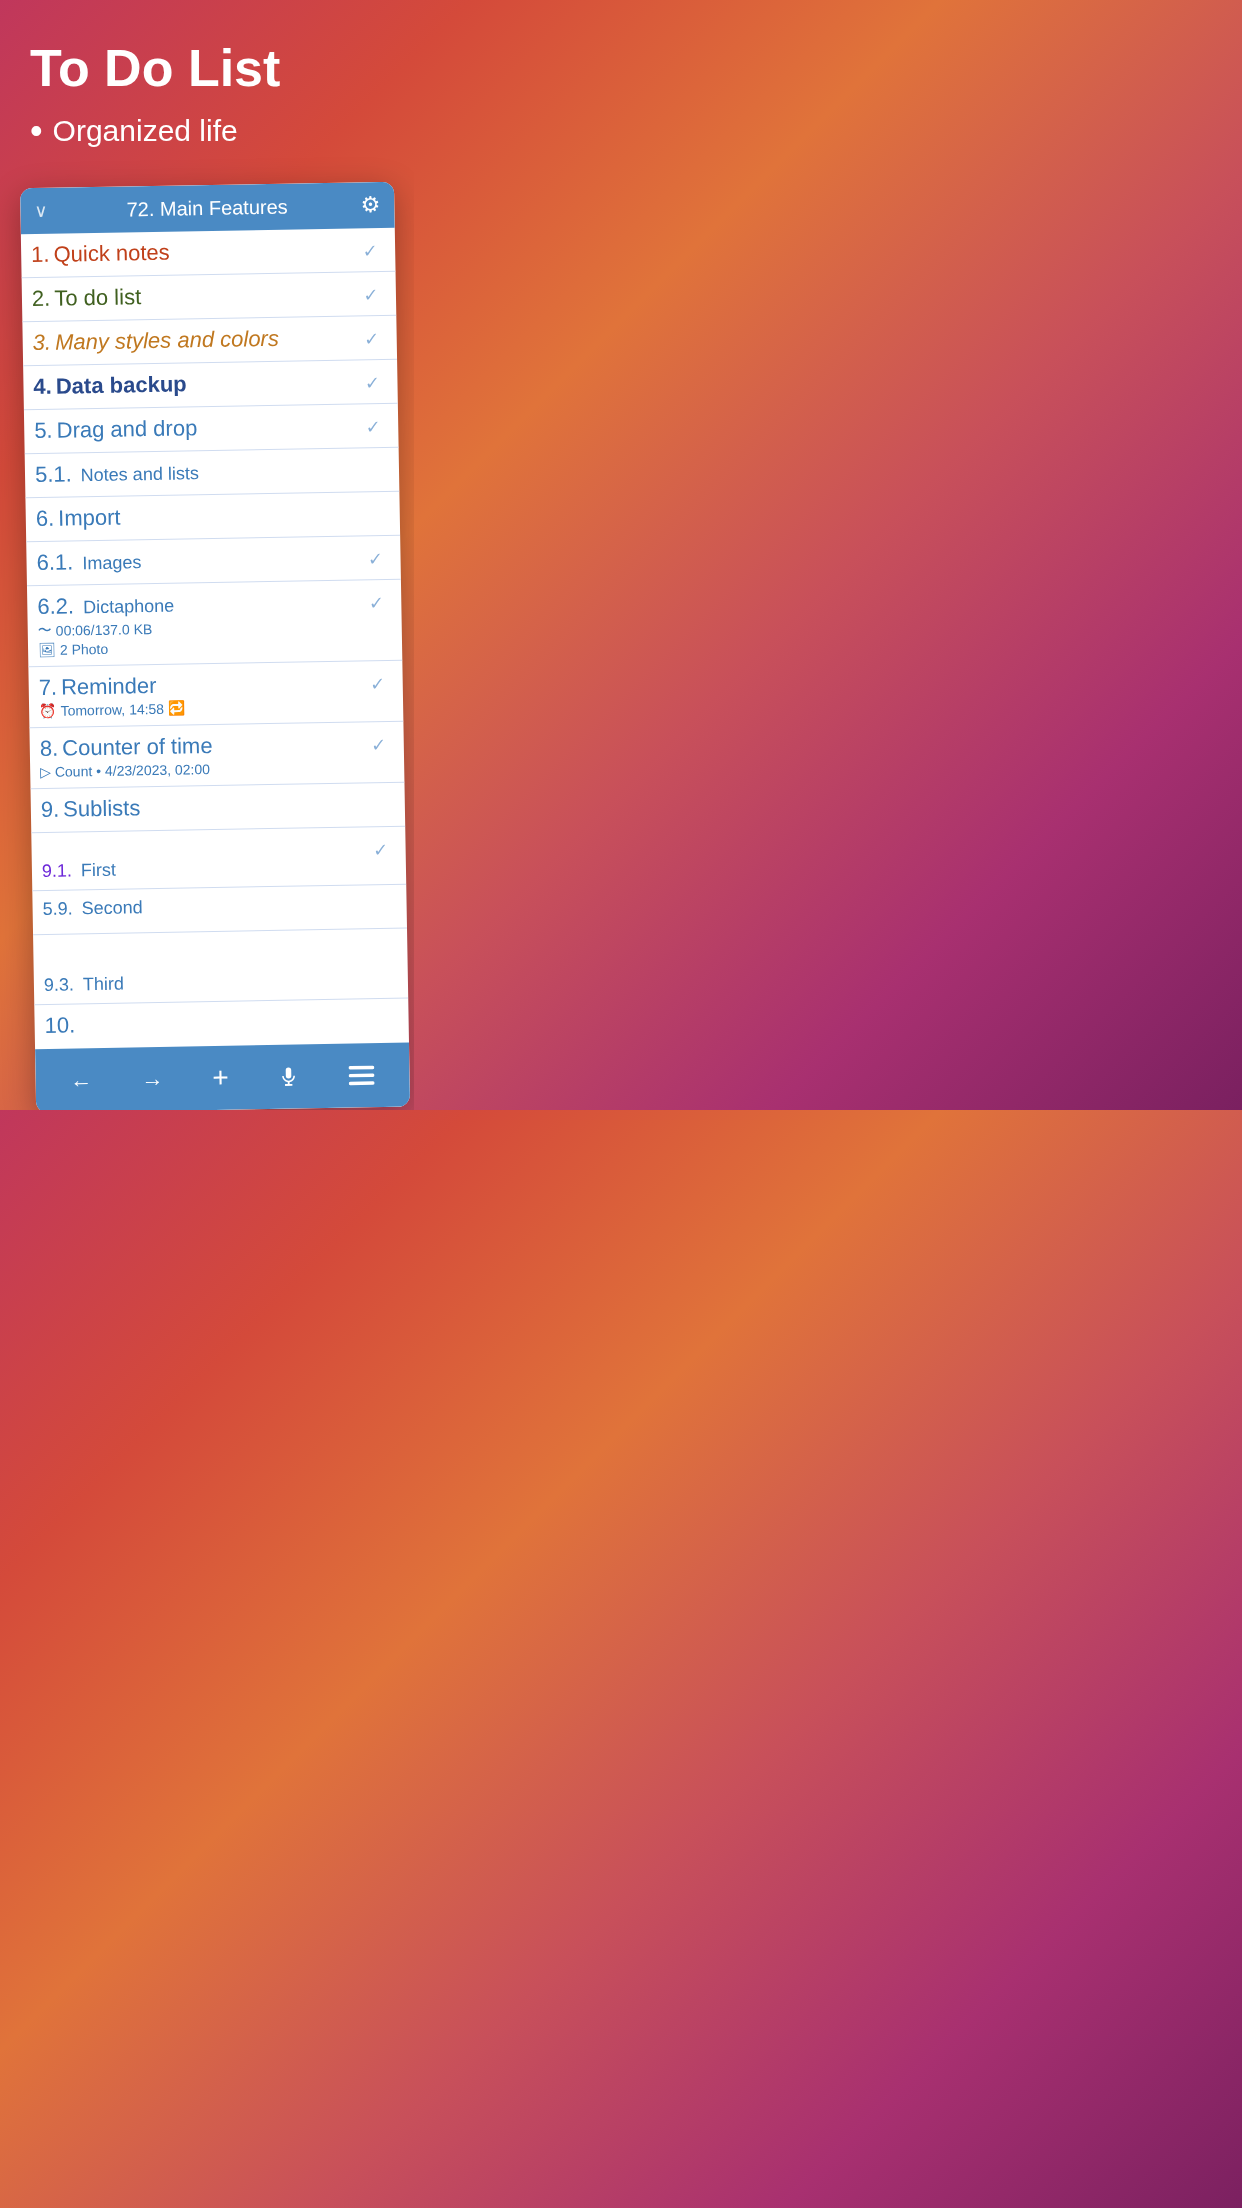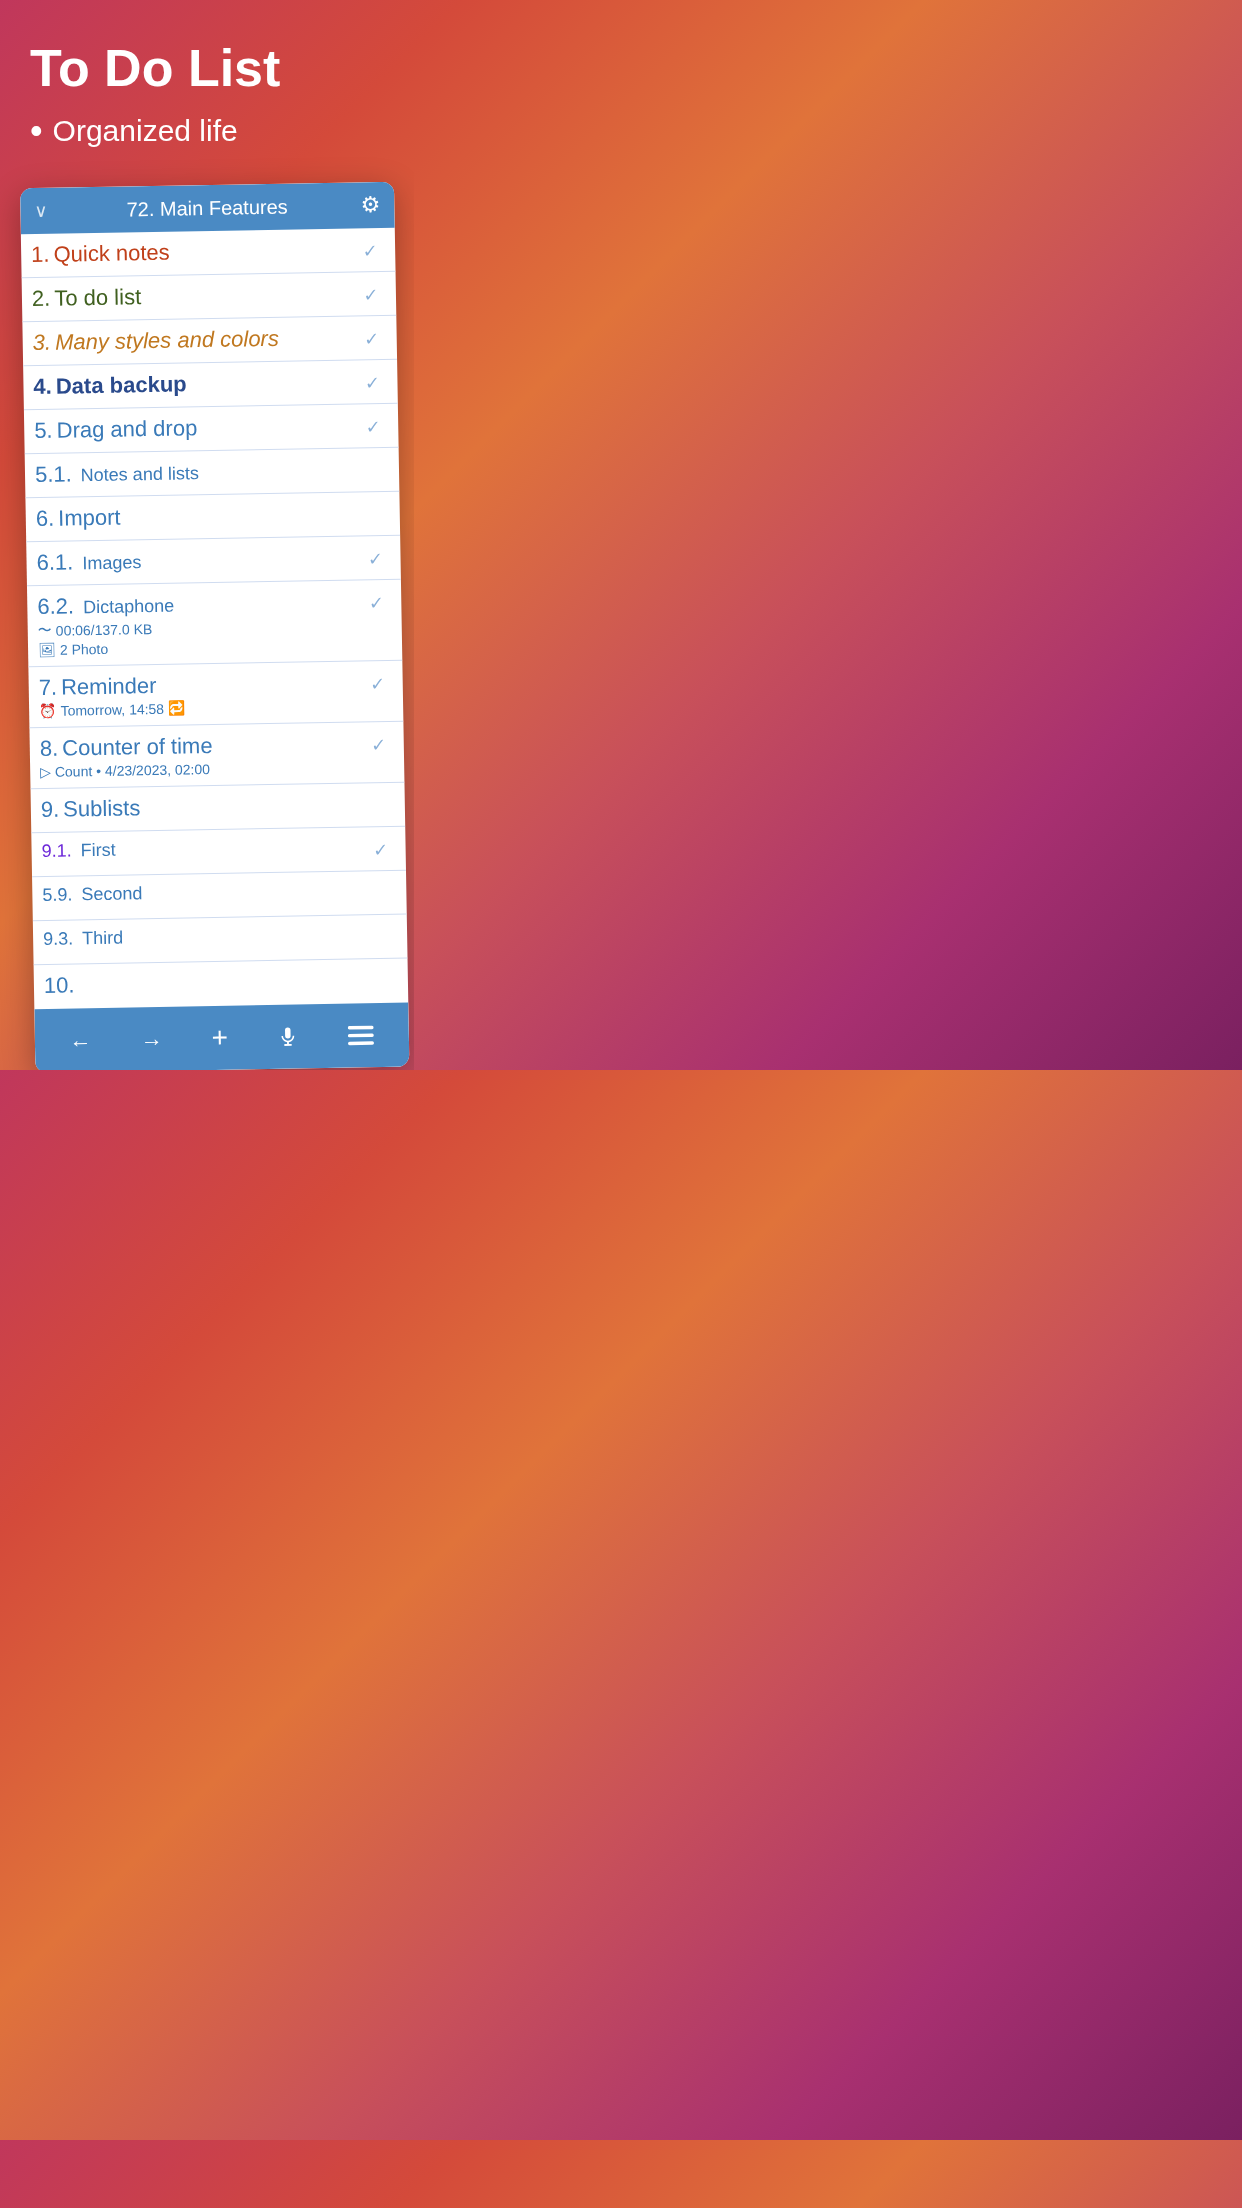--- a/index.html
+++ b/index.html
@@ -452,40 +452,40 @@
           <span class="item-text">Sublists</span>
         </div>
       </div>
       <span class="row-check"></span>
     </div>
 
     <div class="list-row sub-item">
       <div class="row-content">
         <div class="row-main">
           <span class="item-num" style="color:#6d28d9;font-size:18px;">9.1.</span>
-          <span class="item-text" style="color:#3a7ab8;font-size:18px;">&nbsp;First</span>
+          <span class="item-text" style="color:#3a7ab8;font-size:18px;margin-top:20px;">&nbsp;First</span>
         </div>
       </div>
       <span class="row-check checked">✓</span>
     </div>
 
     <div class="list-row sub-item">
       <div class="row-content">
         <div class="row-main">
           <span class="item-num" style="color:#3a7ab8;font-size:18px;">5.9.</span>
           <span class="item-text" style="color:#3a7ab8;font-size:18px;">&nbsp;Second</span>
         </div>
       </div>
       <span class="row-check"></span>
     </div>
 
     <div class="list-row sub-item">
       <div class="row-content">
         <div class="row-main">
-          <span class="item-num" style="color:#3a7ab8;font-size:18px;">9.3.</span>
+          <span class="item-num" style="color:#3a7ab8;font-size:18px;margin-top:32px;">9.3.</span>
           <span class="item-text" style="color:#3a7ab8;font-size:18px;">&nbsp;Third</span>
         </div>
       </div>
       <span class="row-check"></span>
     </div>
 
     <div class="list-row item-10">
       <div class="row-content">
         <div class="row-main">
           <span class="item-num" style="color:#3a7ab8;font-size:22px;">10.</span>

